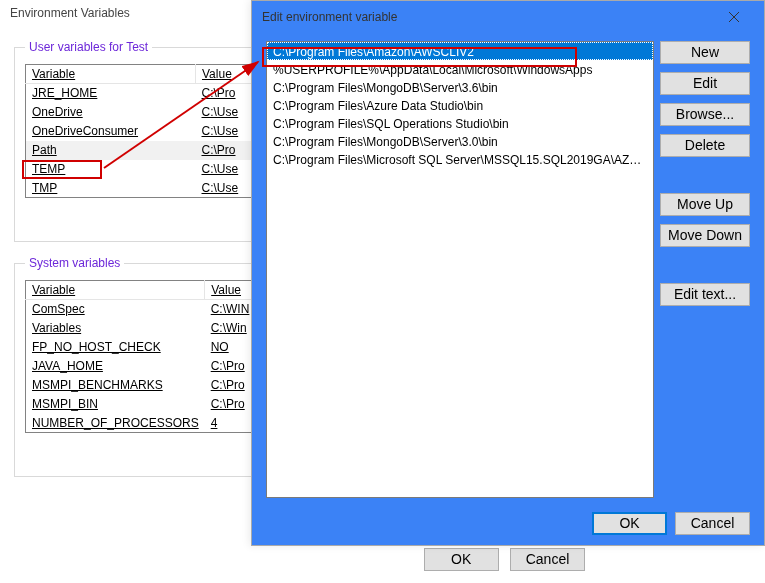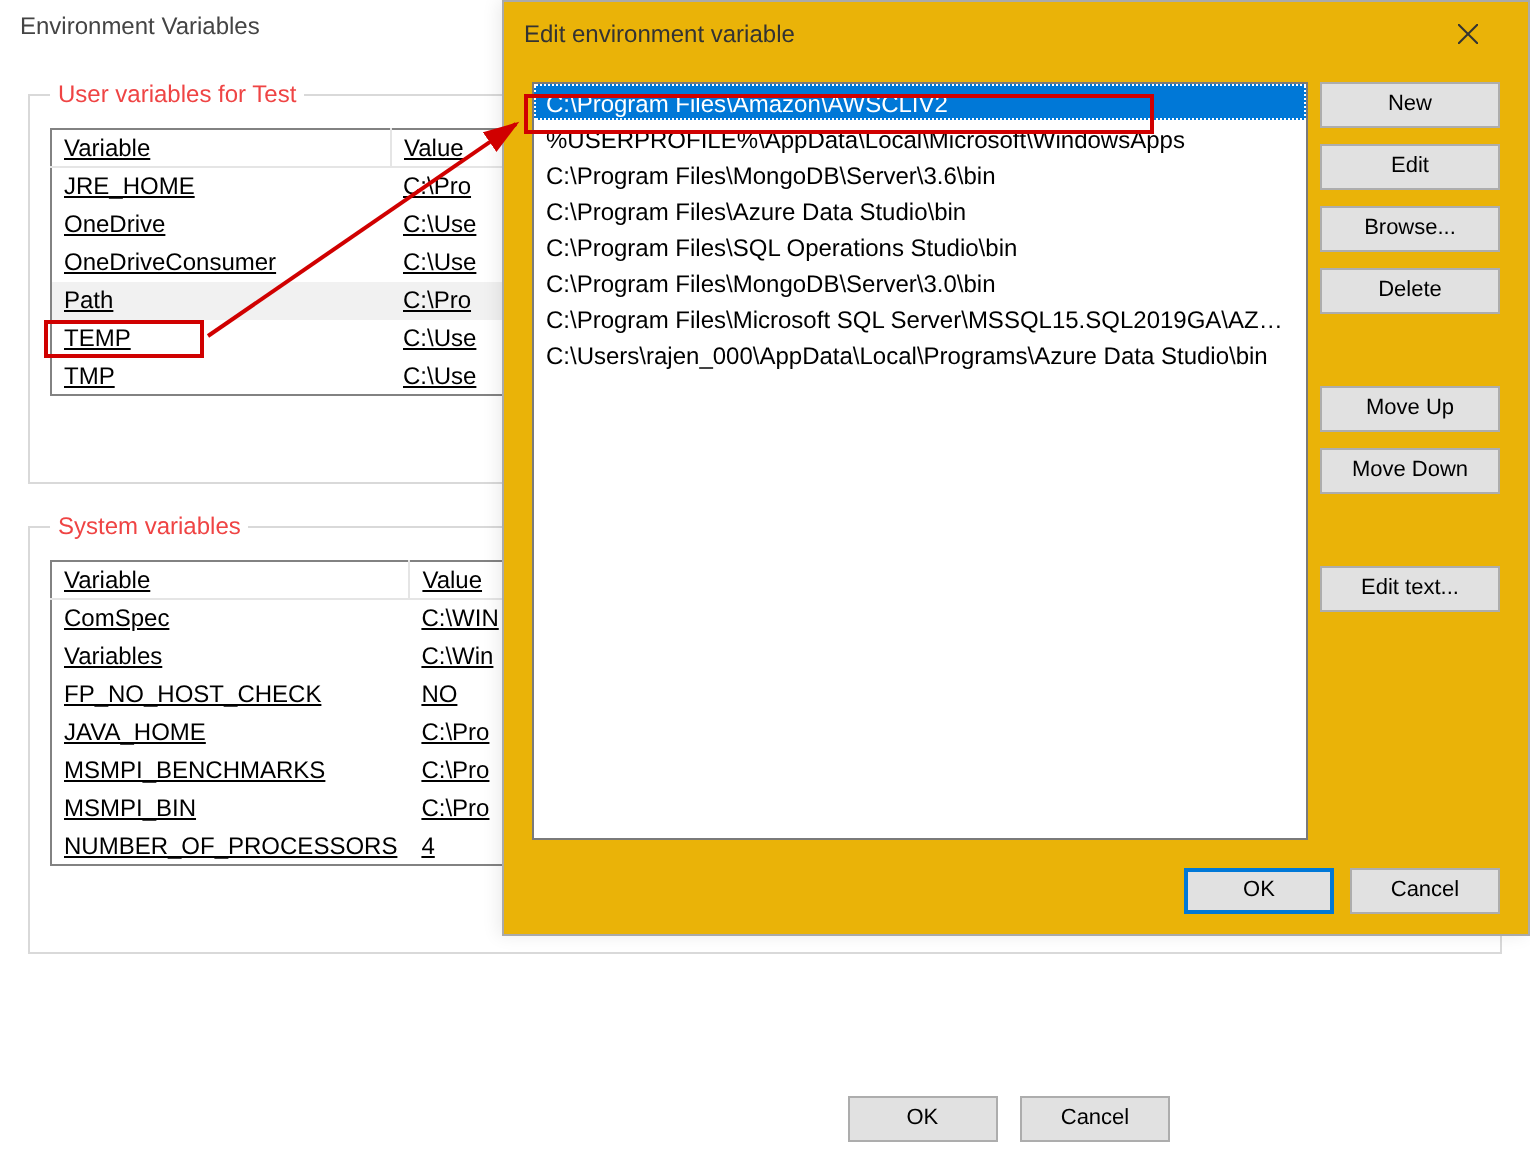--- a/index.html
+++ b/index.html
@@ -27,21 +27,21 @@
     padding: 8px 14px;
     position: relative;
   }
   fieldset.group {
     border: 1px solid #d9d9d9;
     margin: 4px 0 14px 0;
     padding: 10px 10px 12px 10px;
   }
   fieldset.group legend {
     padding: 0 4px;
-    color: #ef4444;
+    color: #6d28d9;
   }
   .tbl {
     width: 100%;
     border: 1px solid #828282;
     background: #fff;
     border-collapse: collapse;
   }
   .tbl th, .tbl td {
     text-align: left;
     font-weight: normal;
@@ -59,21 +59,21 @@
   .tbl tbody tr.selected { background: #f1f1f1; }
   .btn {
     display: inline-block;
     width: 75px; height: 23px;
     line-height: 21px;
     background: #e1e1e1;
     border: 1px solid #adadad;
     text-align: center;
     color: #000;
     font-family: inherit;
-    font-size: 11px;
+    font-size: 14px;
     padding: 0;
     cursor: pointer;
     user-select: none;
   }
   .btn.default {
     border: 2px solid #0078d7;
     line-height: 19px;
   }
   .bg-buttons-row {
     text-align: right;
@@ -85,22 +85,22 @@
     position: absolute;
     right: 180px;
     bottom: 12px;
   }
   .bottom-ok-cancel .btn { margin-left: 8px; }
 
   
   .fg-dialog {
     position: absolute;
     left: 251px; top: 0;
-    width: 514px; height: 468px;
-    background: #eab308;
+    width: 514px; height: 546px;
+    background: #3b82f6;
     border: 1px solid #aaa;
     box-shadow: -2px 0 8px rgba(0,0,0,.08);
   }
   .fg-titlebar {
     height: 32px;
     display: flex;
     align-items: center;
     padding: 0 10px;
     color: #333;
   }
@@ -289,21 +289,20 @@
   <div class="fg-body">
     <div class="fg-main">
       <div class="listbox" id="path-listbox">
           <div class="item selected">C:\Program Files\Amazon\AWSCLIV2</div>
           <div class="item">%USERPROFILE%\AppData\Local\Microsoft\WindowsApps</div>
           <div class="item">C:\Program Files\MongoDB\Server\3.6\bin</div>
           <div class="item">C:\Program Files\Azure Data Studio\bin</div>
           <div class="item">C:\Program Files\SQL Operations Studio\bin</div>
           <div class="item">C:\Program Files\MongoDB\Server\3.0\bin</div>
           <div class="item">C:\Program Files\Microsoft SQL Server\MSSQL15.SQL2019GA\AZUL-O...</div>
-          <div class="item">C:\Users\rajen_000\AppData\Local\Programs\Azure Data Studio\bin</div>
         </div>
       <div class="sidebtns">
         <button class="btn">New</button>
         <button class="btn">Edit</button>
         <button class="btn">Browse...</button>
         <button class="btn">Delete</button>
         <div class="spacer"></div>
         <button class="btn">Move Up</button>
         <button class="btn">Move Down</button>
         <div class="spacer"></div>

